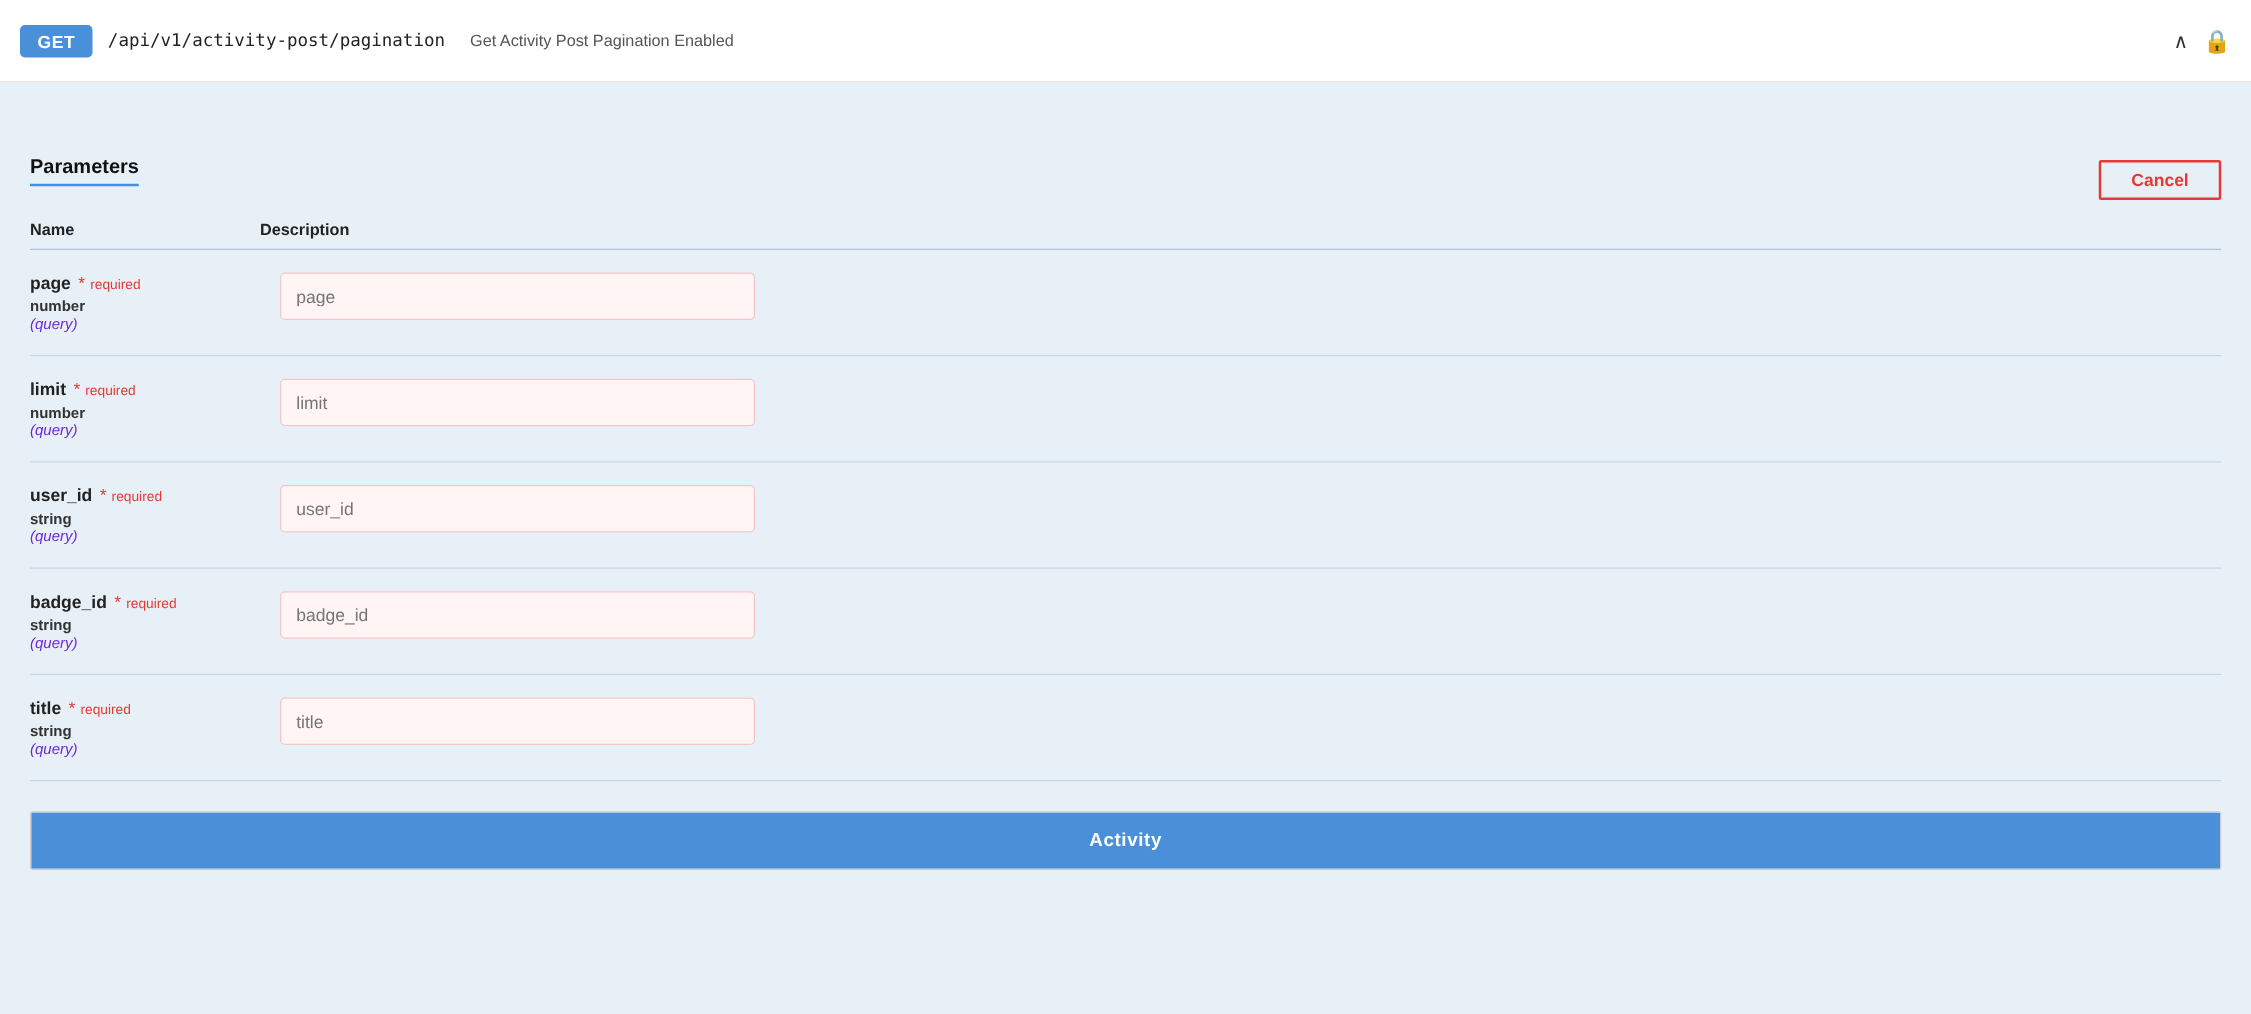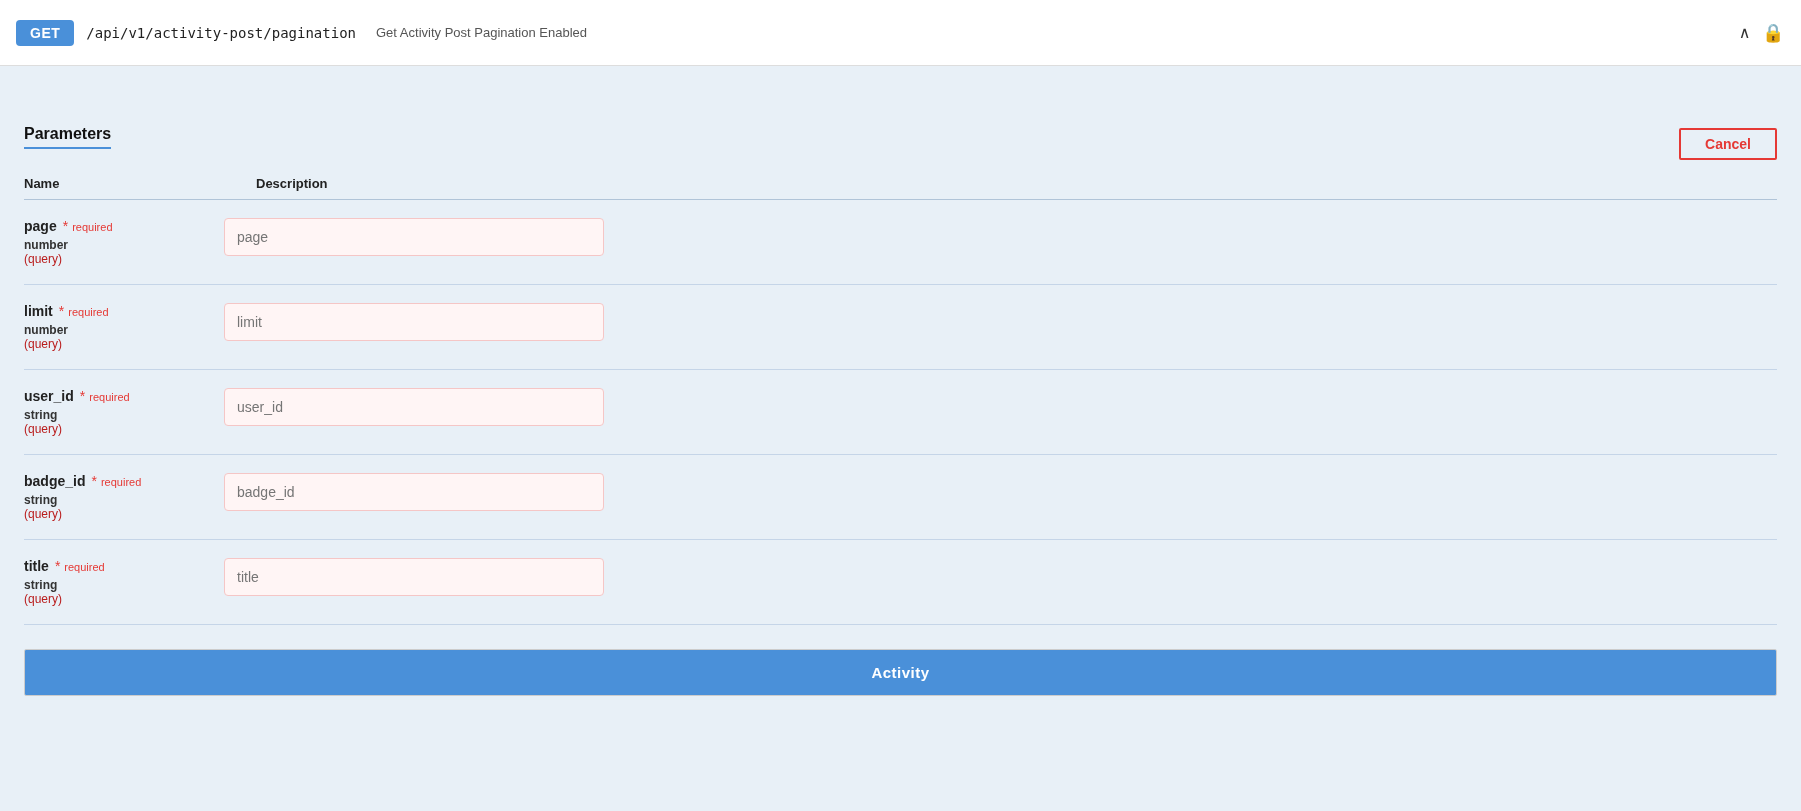--- a/index.html
+++ b/index.html
@@ -107,21 +107,21 @@
     }
 
     .table-header {
       display: flex;
       padding: 12px 0 8px 0;
       border-bottom: 1px solid #b0c4d8;
       margin-bottom: 0;
     }
 
     .col-name {
-      width: 232px;
+      width: 184px;
       font-weight: bold;
       color: #222;
       font-size: 13px;
     }
 
     .col-desc {
       flex: 1;
       font-weight: bold;
       color: #222;
       font-size: 13px;
@@ -158,21 +158,22 @@
 
     .param-type {
       font-size: 12px;
       color: #333;
       margin-top: 4px;
       font-weight: bold;
     }
 
     .param-location {
       font-size: 12px;
-      color: #b91c1c;
+      color: #6d28d9;
+      font-style: italic;
     }
 
     .param-input-col {
       flex: 1;
     }
 
     .param-input {
       width: 380px;
       padding: 10px 12px;
       border: 1px solid #f5c6c6;

